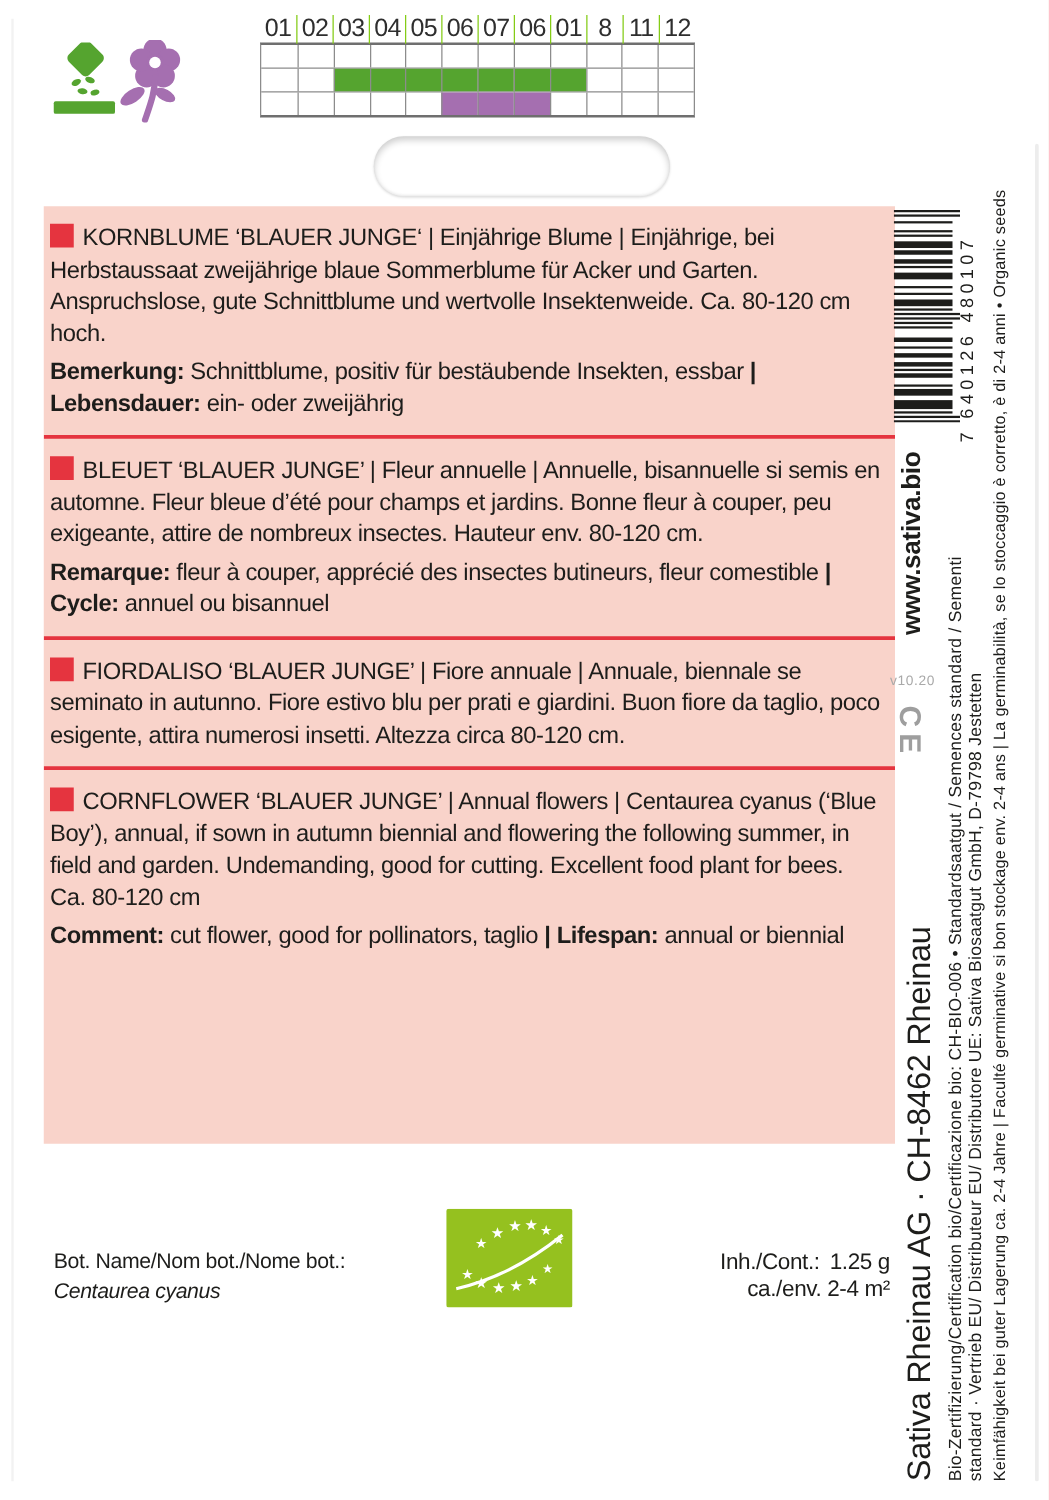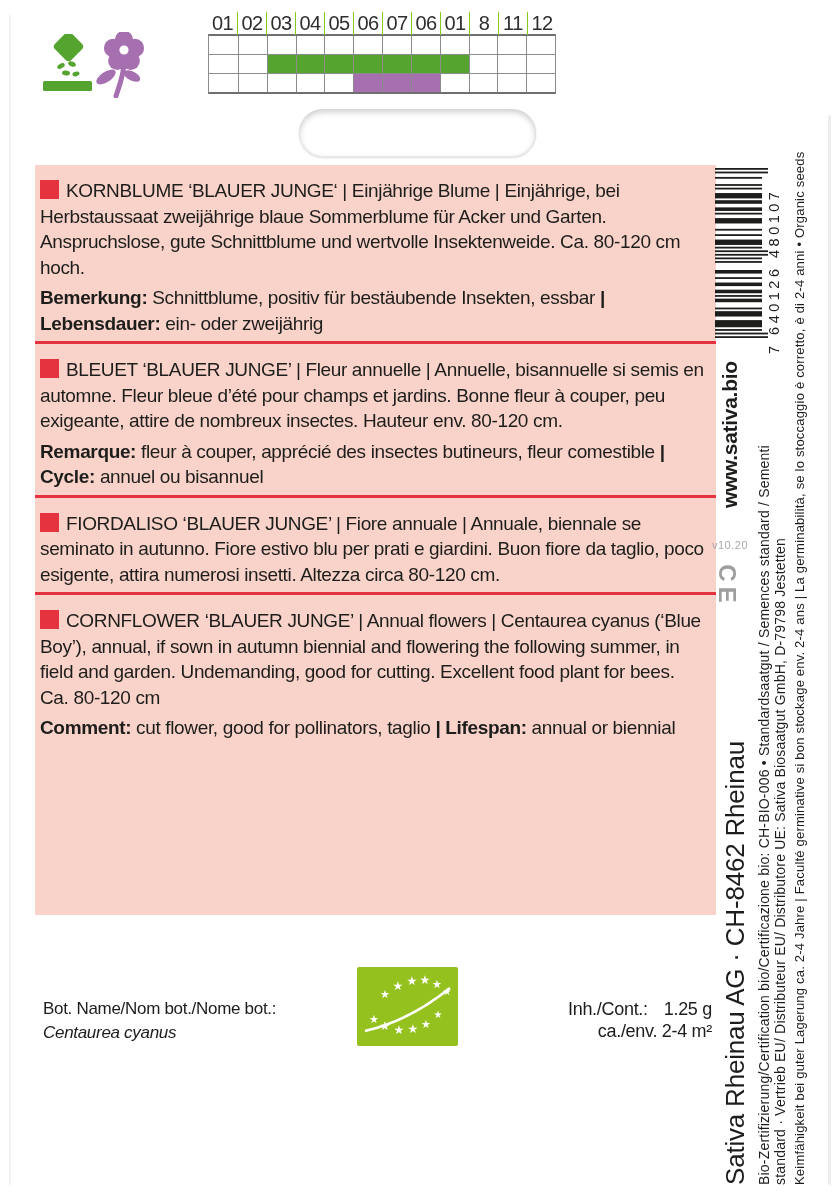--- a/index.html
+++ b/index.html
@@ -31,32 +31,32 @@
   .hole {
     position:absolute; left:299px; top:109px; width:237px; height:48px;
     border-radius:24px; background:#ffffff;
     box-shadow: inset 0 3px 6px rgba(0,0,0,.20), inset 0 -1px 2px rgba(0,0,0,.06), 0 1px 2px rgba(0,0,0,.15);
   }
   
   .panel {
     position:absolute; left:35px; top:165px; width:681px; height:750px;
     background:#f9d3ca; overflow:hidden;
   }
-  .block { padding:13px 8px 5px 5px; font-size:19px; line-height:25.5px; letter-spacing:-0.35px; }
+  .block { padding:13px 8px 12px 5px; font-size:19px; line-height:25.5px; letter-spacing:-0.35px; }
   .block p { margin:0; }
   .block .note { margin-top:5px; }
   .block b { font-weight:bold; }
   .red-sq { display:inline-block; width:19px; height:19px; background:#e5343f; margin-right:7px; vertical-align:-2px; }
   .rule { height:3px; background:#e5343f; }
   
   .botname { position:absolute; left:43px; top:997px; font-size:17px; line-height:24px; letter-spacing:-0.3px; }
   .botname .sci { font-style:italic; }
   .eulogo { position:absolute; left:357px; top:967px; }
   .contents { position:absolute; right:127px; top:998px; text-align:right; font-size:18px; line-height:22px; letter-spacing:-0.3px; }
-  .contents .val { margin-left:16px; }
+  .contents .val { margin-left:8px; }
   
   .rail {
     position:absolute; left:715px; top:1185px; width:1020px; height:100px;
     transform:rotate(-90deg); transform-origin:0 0;
   }
   .rail > * { position:absolute; white-space:nowrap; }
   .company  { left:0; top:4px; font-size:26px; line-height:32px; letter-spacing:-0.2px; }
   .cert1    { left:0; top:41px; font-size:14px; letter-spacing:0.2px; }
   .cert2    { left:0; top:57px; font-size:14px; letter-spacing:0.2px; }
   .germ     { left:0; top:77px; font-size:13px; letter-spacing:0.2px; }

